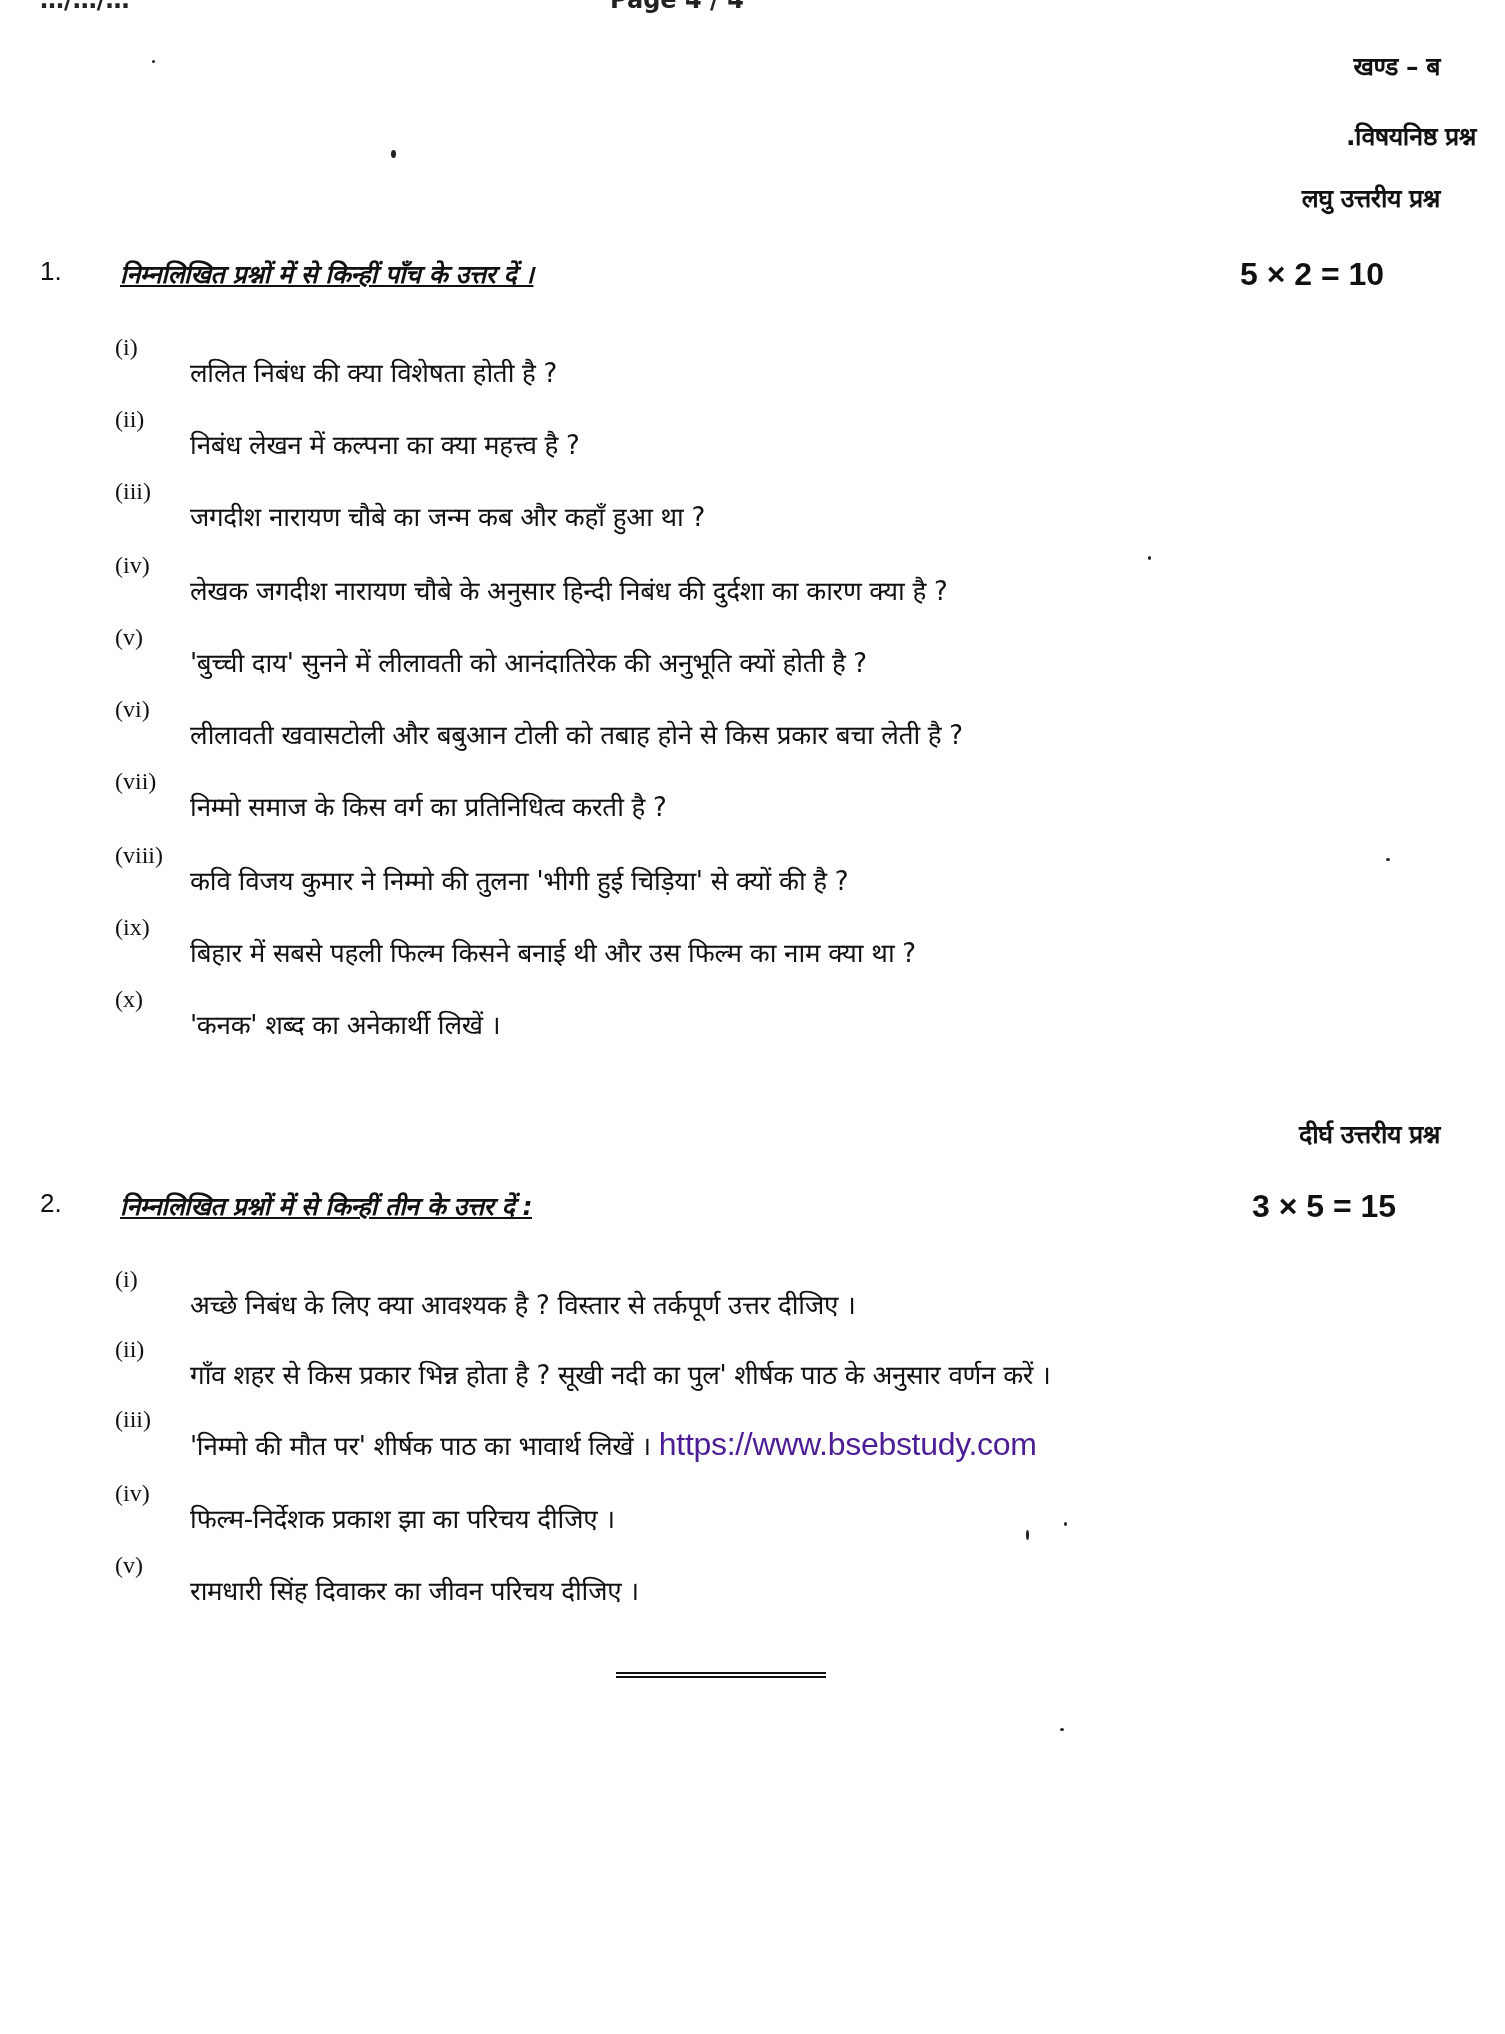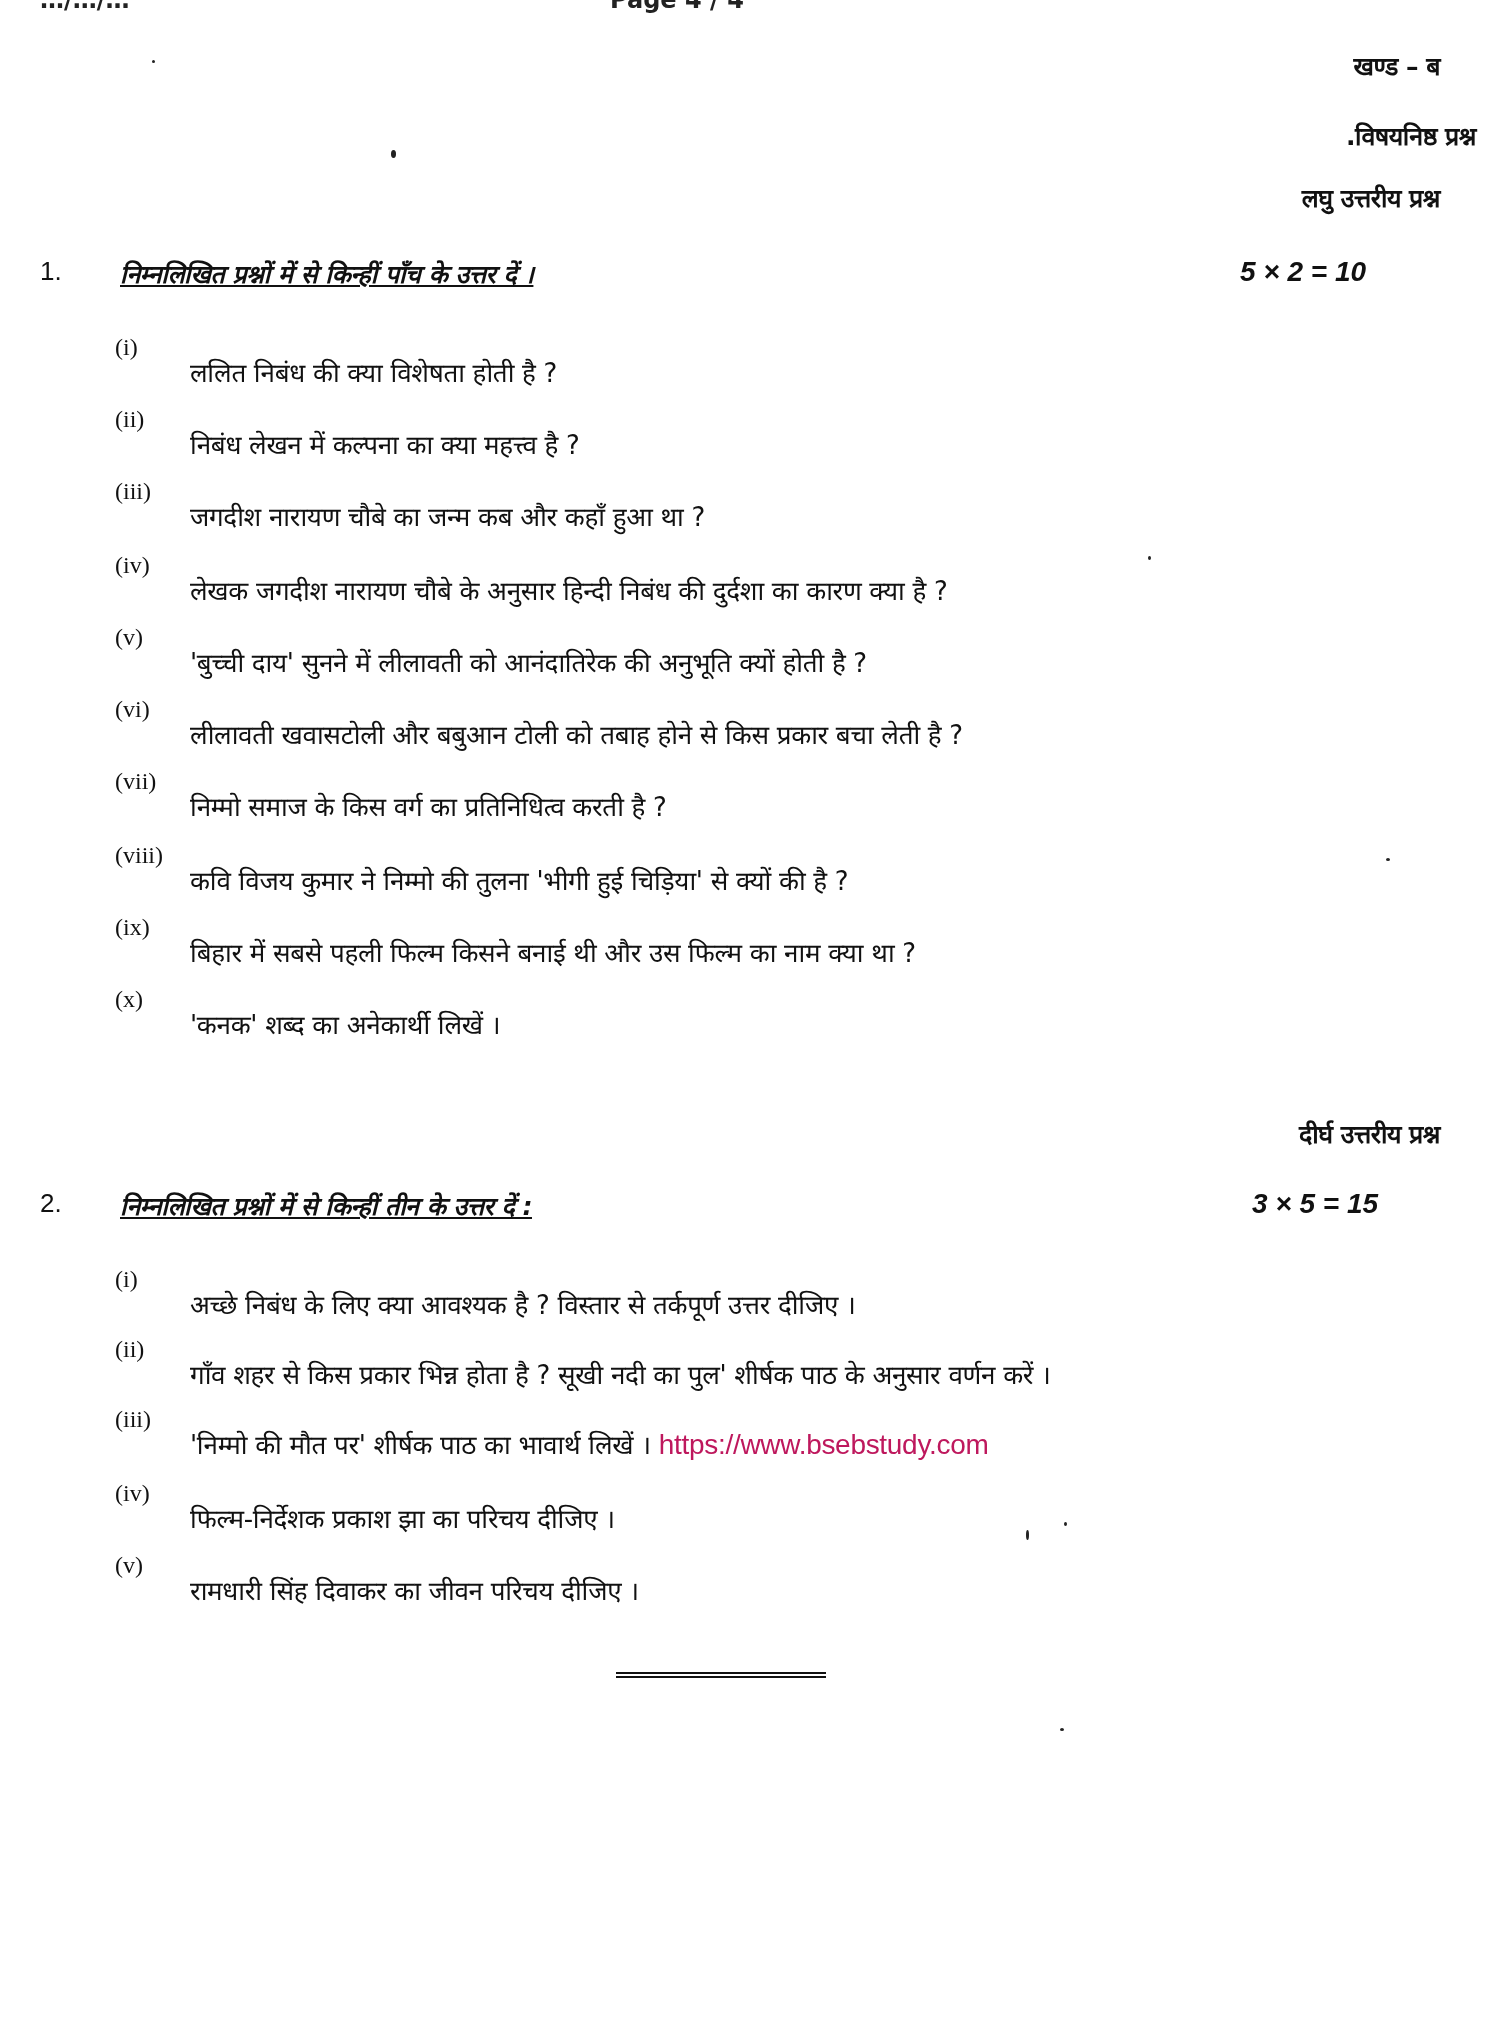--- a/index.html
+++ b/index.html
@@ -62,23 +62,22 @@
       font-size: 25px;
       font-weight: bold;
       font-style: italic;
       letter-spacing: -0.5px;
       text-decoration: underline;
     }
     .q-marks {
       position: absolute;
       top: 0;
       font-family: "Liberation Sans", sans-serif;
-      font-size: 28px;
-      font-weight: bold;
-      font-style: italic;
+      font-size: 32px;
+      font-weight: bold;
     }
     .sub {
       position: absolute;
       left: 115px;
       height: 40px;
       white-space: nowrap;
     }
     .sub .roman {
       position: absolute;
       left: 0;
@@ -89,22 +88,22 @@
     .sub .text {
       position: absolute;
       left: 75px;
       top: 0;
       font-size: 26px;
       letter-spacing: -0.3px;
       margin-top: 24px;
     }
     .sub .text .url {
       font-family: "Liberation Sans", sans-serif;
-      font-size: 28px;
-      color: #be185d;
+      font-size: 32px;
+      color: #4c1d95;
     }
     .end-rule {
       position: absolute;
       left: 616px;
       top: 1672px;
       width: 210px;
       height: 6px;
       border-top: 2px solid #111;
       border-bottom: 2px solid #111;
       box-sizing: border-box;

